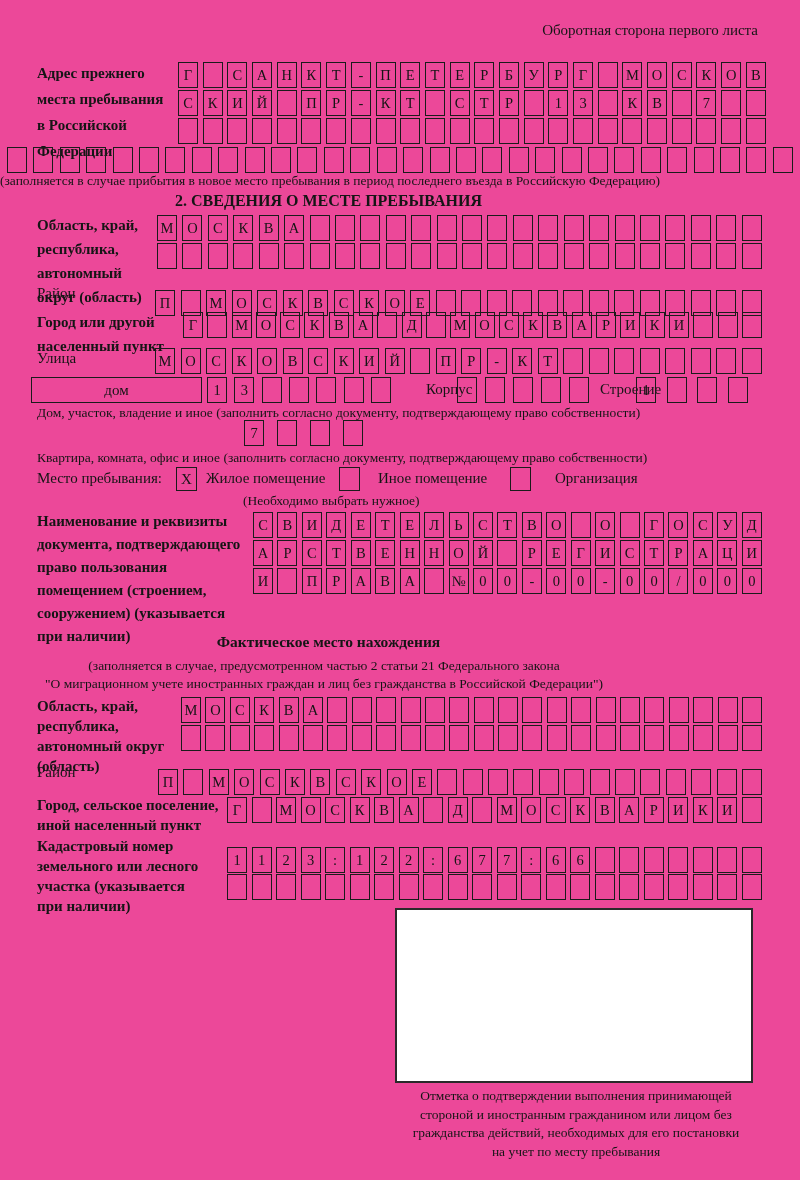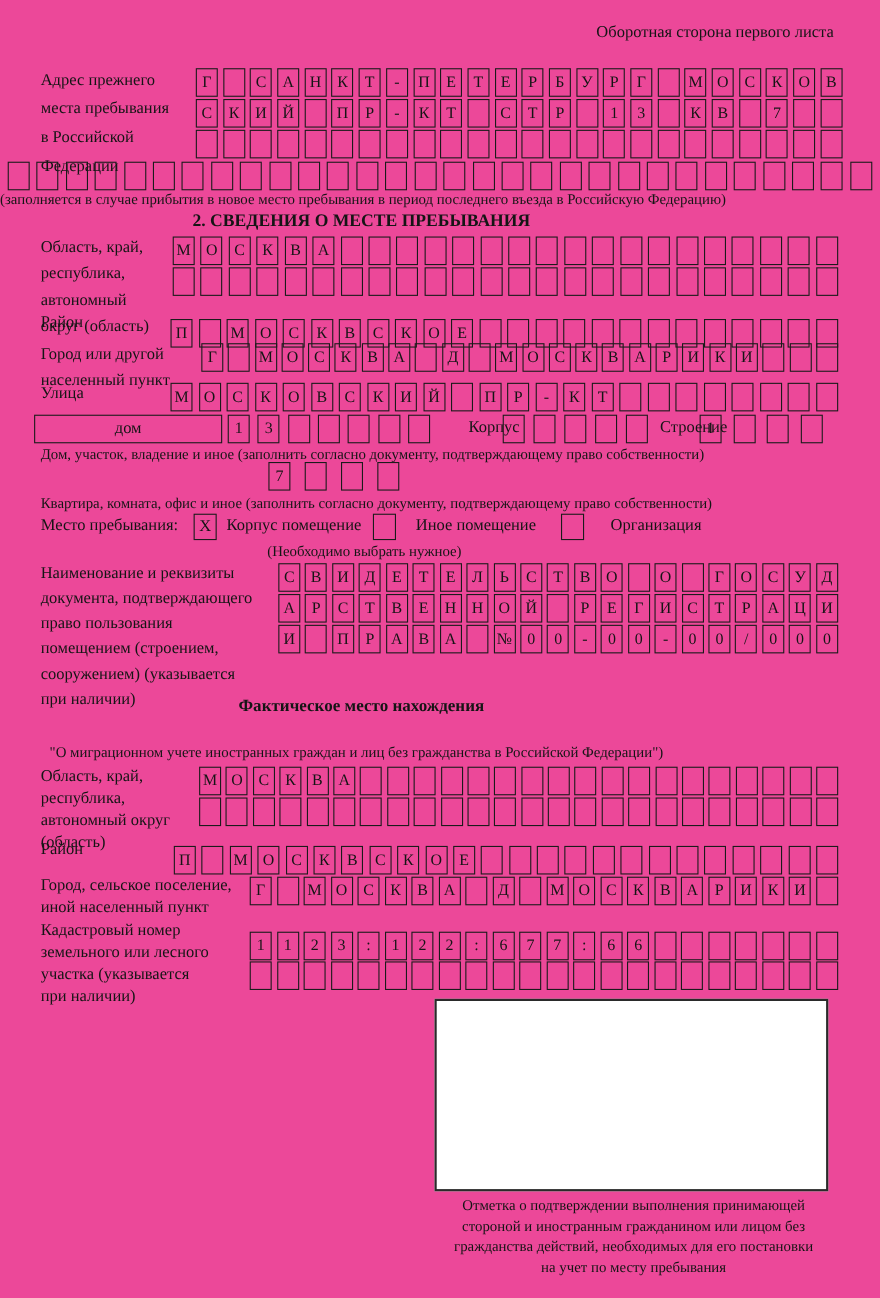--- a/index.html
+++ b/index.html
@@ -9,21 +9,21 @@
     font-family:"Liberation Serif","DejaVu Serif",serif;
     color:#151515;
   }
   .page { position:relative; width:800px; height:1180px; background:#ec4899; overflow:hidden; }
 
   .abs { position:absolute; }
   .label { position:absolute; font-size:15px; line-height:26px; white-space:nowrap; }
   .lh24 div { line-height:24px; }
   .lh23 div { line-height:23px; }
   .lh20 div { line-height:20px; }
-  .label div { white-space:nowrap; }
+  .label div { white-space:nowrap;font-weight:bold; }
 
   .note { position:absolute; font-size:13.5px; white-space:nowrap; }
   .center { left:0; width:648px; text-align:center; }
   .sec-title { position:absolute; font-weight:bold; font-size:16px;padding-left:9px; }
 
   .row { position:absolute; display:flex; justify-content:space-between; }
   .cell {
     flex:0 0 20px; width:20px; height:26px;
     border:1.7px solid #1b1b1b;
     display:flex; align-items:center; justify-content:center;
@@ -352,21 +352,21 @@
       <span class="cell">7</span>
       <span class="cell"></span>
       <span class="cell"></span>
       <span class="cell"></span>
     </div>
 
   <div class="note" style="top:450px; left:37px;">Квартира, комната, офис и иное (заполнить согласно документу, подтверждающему право собственности)</div>
 
   <div class="opt-label" style="top:470px; left:37px;">Место пребывания:</div>
   <span class="checkbox" style="top:467px; left:176px;">X</span>
-  <div class="opt-label" style="top:470px; left:206px;">Корпус помещение</div>
+  <div class="opt-label" style="top:470px; left:206px;">Жилое помещение</div>
   <span class="checkbox" style="top:467px; left:339px;"></span>
   <div class="opt-label" style="top:470px; left:378px;text-align:center;">Иное помещение</div>
   <span class="checkbox" style="top:467px; left:510px;"></span>
   <div class="opt-label" style="top:470px; left:555px;">Организация</div>
   <div class="note" style="top:493px; left:243px;">(Необходимо выбрать нужное)</div>
 
   <div class="label lh23" style="top:510px; left:37px;">
     <div>Наименование и реквизиты</div>
     <div>документа, подтверждающего</div>
     <div>право пользования</div>
@@ -438,20 +438,21 @@
       <span class="cell">-</span>
       <span class="cell">0</span>
       <span class="cell">0</span>
       <span class="cell">/</span>
       <span class="cell">0</span>
       <span class="cell">0</span>
       <span class="cell">0</span>
     </div>
 
   <div class="sec-title center" style="top:633px; font-size:15.5px;">Фактическое место нахождения</div>
+  <div class="note center" style="top:658px;">(заполняется в случае, предусмотренном частью 2 статьи 21 Федерального закона</div>
   <div class="note center" style="top:676px;">"О миграционном учете иностранных граждан и лиц без гражданства в Российской Федерации")</div>
 
   <div class="label lh20" style="top:696px; left:37px;">
     <div>Область, край,</div>
     <div>республика,</div>
     <div>автономный округ</div>
     <div>(область)</div>
   </div>
   <div class="row" style="top:697px; left:181px; width:581px;">
       <span class="cell">М</span>

